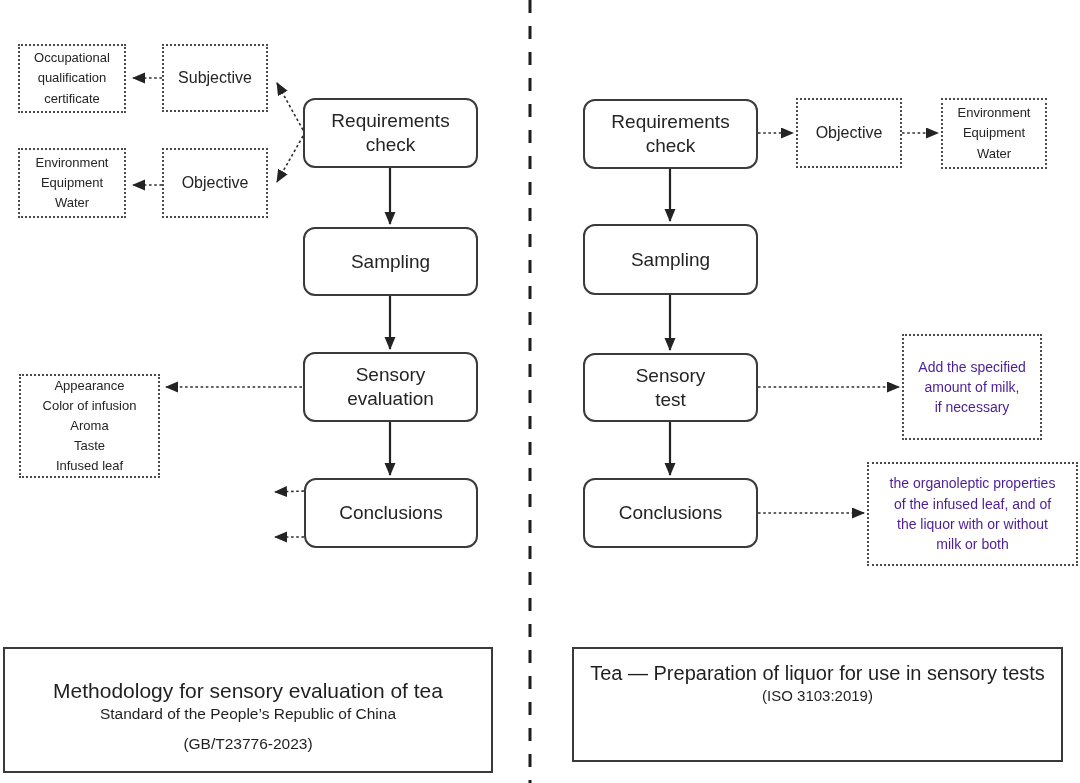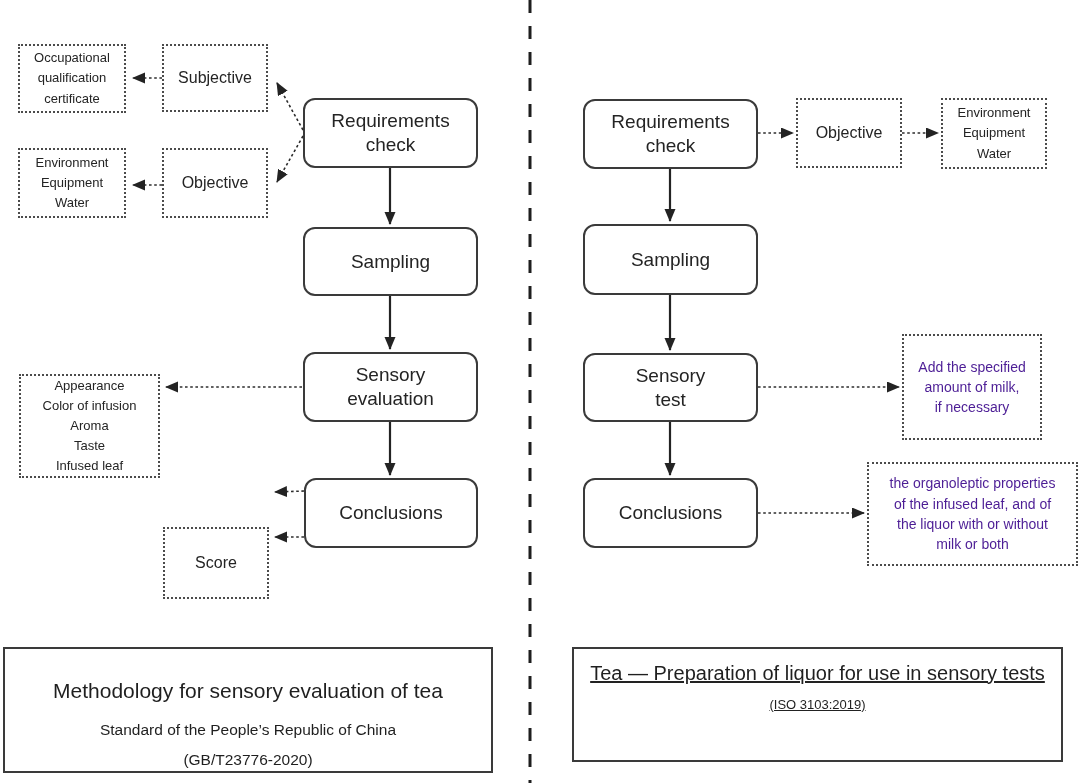--- a/index.html
+++ b/index.html
@@ -17,21 +17,21 @@
   .dotted{border:2px dotted #4b4b4b;}
   .main-label{font-size:19px;color:#242424;border-radius:12px;}
   .mid-label{font-size:16px;color:#242424;}
   .small-label{font-size:13px;line-height:1.55;color:#242424;}
   .note-label{font-size:14px;line-height:1.45;color:#4c1d95;}
   .caption{
     position:absolute;border:2px solid #3a3a3a;background:#fff;box-sizing:border-box;
     display:flex;flex-direction:column;align-items:center;text-align:center;color:#222;
   }
   .caption .t1{font-size:20px;line-height:1.3;color:#1f1f1f;}
-  .caption .t2{font-size:15.5px;line-height:1.35;margin-top:16px;color:#1f1f1f;}
+  .caption .t2{font-size:15.5px;line-height:1.35;margin-top:0;color:#1f1f1f;}
   .caption .t3{font-size:15.5px;line-height:1.3;margin-top:9px;color:#1f1f1f;}
   svg.overlay{position:absolute;left:0;top:0;pointer-events:none;}
 </style>
 </head>
 <body>
 
 <div id="canvas">
 
   <div class="box dotted mid-label" style="left:162px;top:44px;width:106px;height:68px;">Subjective</div>
 
@@ -55,26 +55,25 @@
 
   <div class="box dotted small-label" style="left:19px;top:334px;width:141px;height:104px;margin-top:40px;">Appearance
 Color of infusion
 Aroma
 Taste
 Infused leaf</div>
 
 
   <div class="box solid main-label" style="left:304px;top:478px;width:174px;height:70px;">Conclusions</div>
 
-  <div class="box dotted mid-label" style="left:163px;top:527px;width:106px;height:72px;">Score</div>
 
   <div class="caption" style="left:3px;top:647px;width:490px;height:126px;padding-top:28px;">
     <div class="t1" style="font-size:21px;">Methodology for sensory evaluation of tea</div>
     <div class="t2">Standard of the People’s Republic of China</div>
-    <div class="t3">(GB/T23776-2020)</div>
+    <div class="t3">(GB/T23776-2023)</div>
   </div>
 
   <div class="box solid main-label" style="left:583px;top:99px;width:175px;height:70px;">Requirements
 check</div>
 
   <div class="box dotted mid-label" style="left:796px;top:98px;width:106px;height:70px;">Objective</div>
 
   <div class="box dotted small-label" style="left:941px;top:98px;width:106px;height:71px;">Environment
 Equipment
 Water</div>
@@ -88,23 +87,23 @@
 amount of milk,
 if necessary</div>
 
   <div class="box solid main-label" style="left:583px;top:478px;width:175px;height:70px;">Conclusions</div>
 
   <div class="box dotted note-label" style="left:867px;top:462px;width:211px;height:104px;text-align:center;">the organoleptic properties
 of the infused leaf, and of
 the liquor with or without
 milk or both</div>
 
-  <div class="caption" style="left:572px;top:647px;width:491px;height:115px;padding-top:11px;text-decoration:underline;">
+  <div class="caption" style="left:572px;top:647px;width:491px;height:115px;padding-top:11px;">
     <div class="t1" style="white-space:nowrap;">Tea — Preparation of liquor for use in sensory tests</div>
-    <div class="t3" style="font-size:13px;margin-top:11px;">(ISO 3103:2019)</div>
+    <div class="t3" style="font-size:15px;margin-top:0;">(ISO 3103:2019)</div>
   </div>
 
   <svg class="overlay" width="1080" height="783" viewBox="0 0 1080 783">
     <defs>
       <marker id="arr" markerUnits="userSpaceOnUse" markerWidth="14" markerHeight="12" refX="12" refY="5.5" orient="auto">
         <polygon points="0,0 13,5.5 0,11" fill="#232323"></polygon>
       </marker>
     </defs>
 
     <line x1="530" y1="0" x2="530" y2="783" stroke="#1e1e1e" stroke-width="3" stroke-dasharray="13 13"></line>

